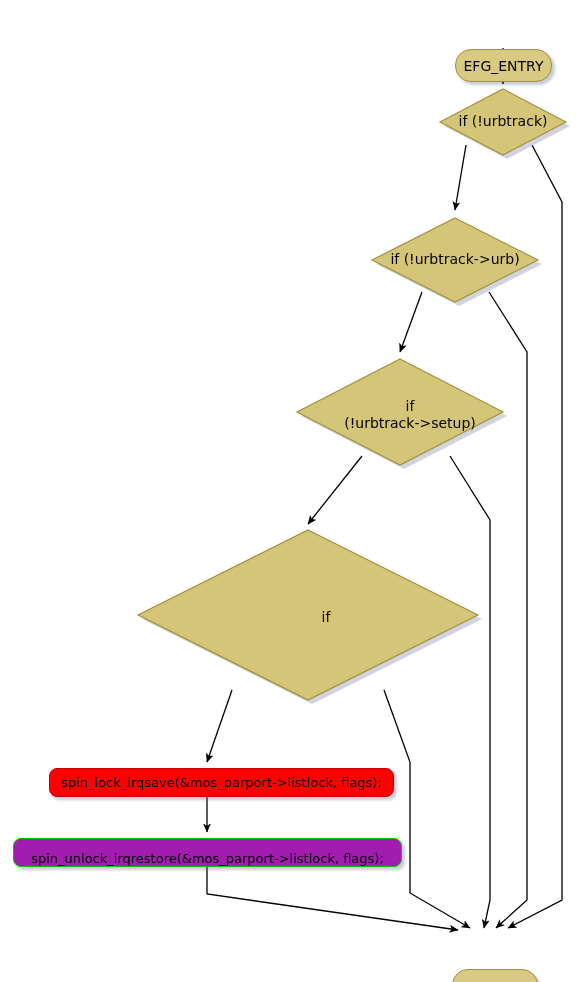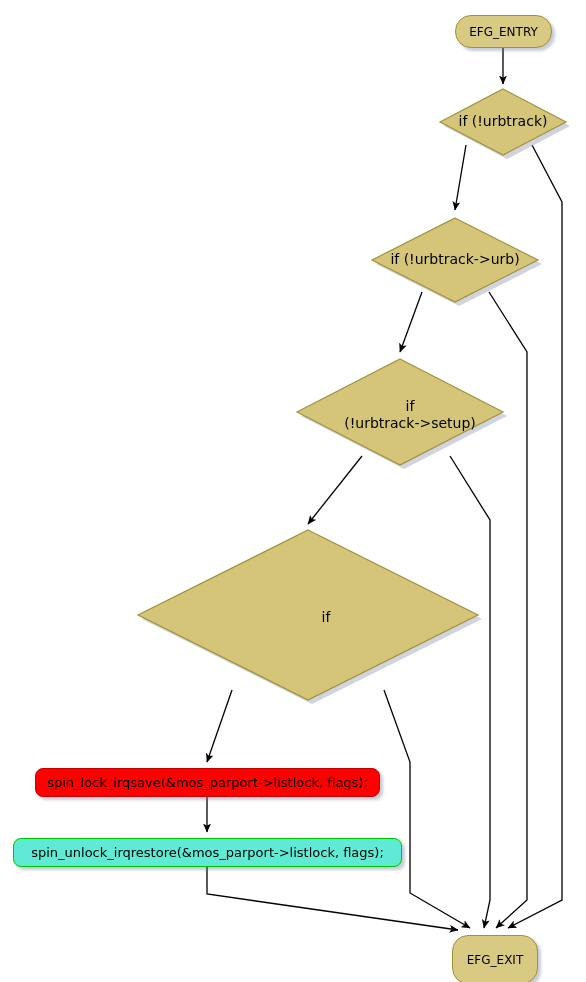--- a/index.html
+++ b/index.html
@@ -31,38 +31,39 @@
   
   .terminal {
     background: #d9ca83;
     border: 1.4px solid #a1913c;
     border-radius: 16px;
     box-shadow: 3px 3px 3px rgba(110,120,150,0.38);
     display: flex;
     align-items: center;
     justify-content: center;
     color: #000000;
-    font-size: 12px;
+    font-size: 14px;
     white-space: nowrap;
+    margin-top: 34px;
   }
   
   .stmt {
     border-radius: 8px;
     box-shadow: 3px 3px 3px rgba(110,120,150,0.38);
     display: flex;
     align-items: center;
     justify-content: center;
     color: #000000;
     font-size: 13px;
     white-space: nowrap;
     border: 1.4px solid rgba(0,0,0,0.25);
     box-sizing: border-box;
   }
   .stmt.red   { background: #ff0000; border-color: #c40000; }
-  .stmt.green { background: #5eead4; border-color: #00c400; }
+  .stmt.green { background: #a21caf; border-color: #00c400; align-items: flex-end; }
 
   
   .decision {
     position: absolute;
   }
   .decision svg {
     position: absolute;
     left: 0;
     top: 0;
     overflow: visible;
@@ -144,21 +145,21 @@
       </div>
       <div class="decision" style="left: 138px; top: 530px; width: 340px; height: 170px;">
         <svg width="348" height="178" viewBox="0 0 348 178">
           <polygon points="174,4 344,89 174,174 4,89" fill="#aab0c8" opacity="0.55"></polygon>
           <polygon points="170,0 340,85 170,170 0,85" fill="#d4c578" stroke="#a1913c" stroke-width="1.2"></polygon>
         </svg>
         <div class="dlabel" style="transform: translate(18px, 3px);">
           <span>if</span>
         </div>
       </div>
-      <div class="node stmt red" style="left: 35px; top: 768px; width: 345px; height: 29px;">
+      <div class="node stmt red" style="left: 49px; top: 768px; width: 345px; height: 29px;">
         <span>spin_lock_irqsave(&amp;mos_parport-&gt;listlock, flags);</span>
       </div>
       <div class="node stmt green" style="left: 13px; top: 838px; width: 389px; height: 29px;">
         <span>spin_unlock_irqrestore(&amp;mos_parport-&gt;listlock, flags);</span>
       </div>
       <div class="node terminal" style="left: 452px; top: 935px; width: 86px; height: 49px;">
         <span>EFG_EXIT</span>
       </div>
     </div>
 </div>

